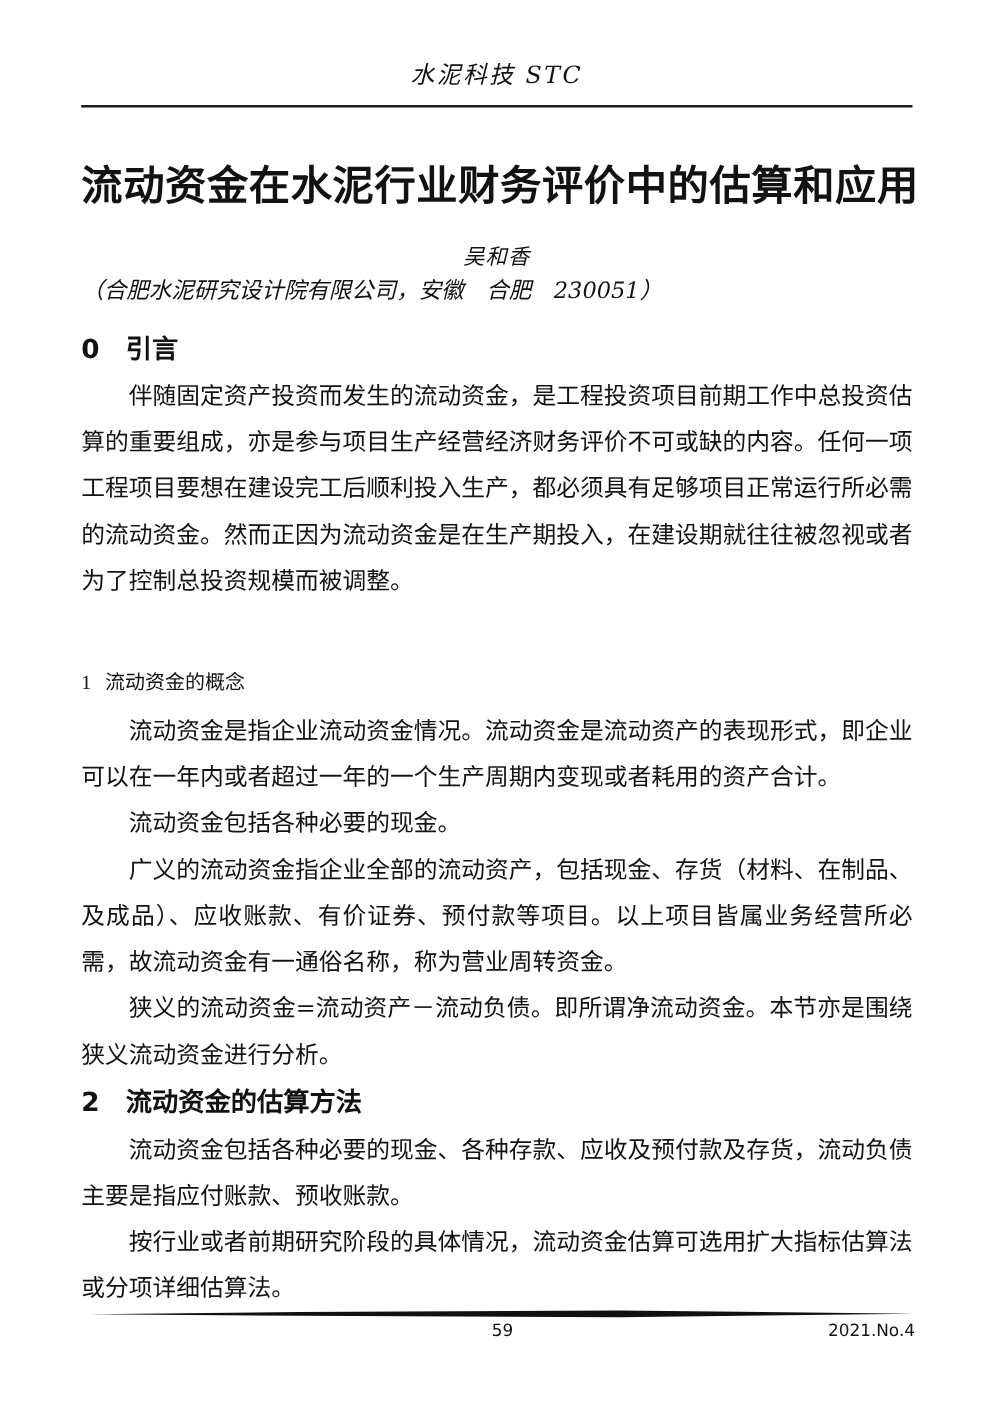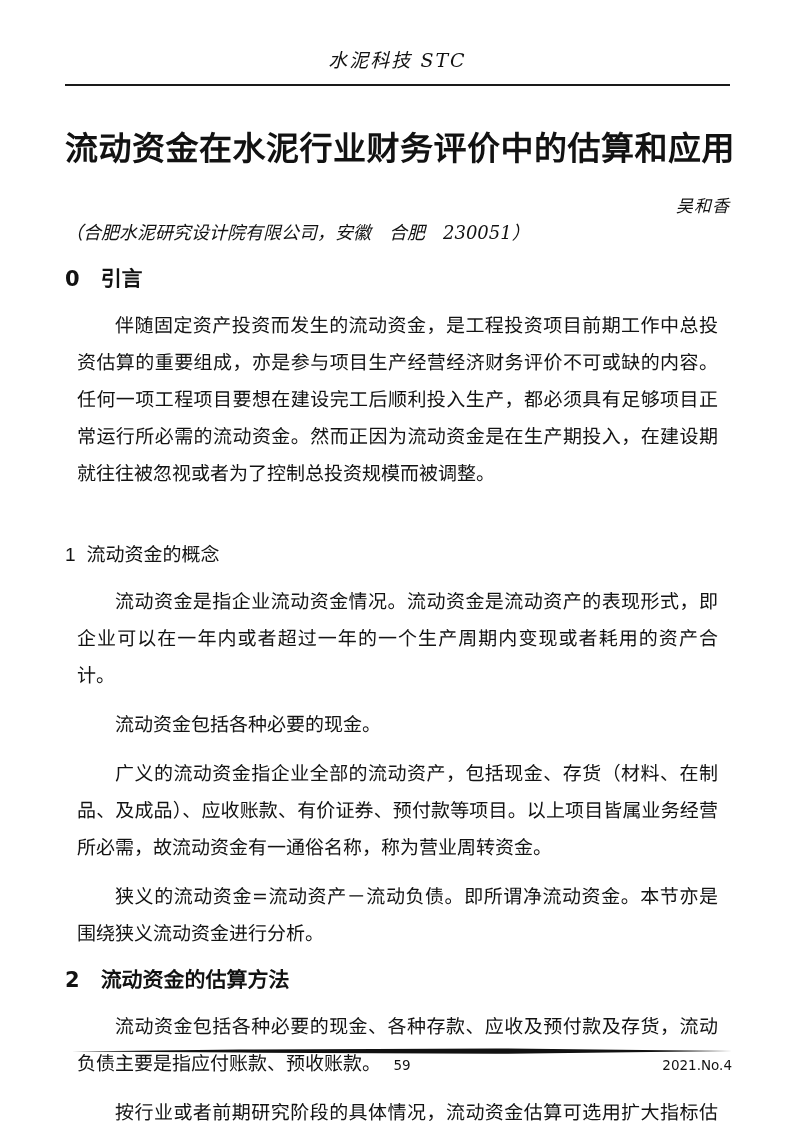--- a/index.html
+++ b/index.html
@@ -41,21 +41,21 @@
     text-align: right;
     font-family: "DejaVu Sans", "Liberation Sans", sans-serif;
     font-weight: bold;
     font-size: 33px;
     line-height: 46px;
     letter-spacing: 0.5px;
     white-space: nowrap;
   }
   .author {
     margin-top: 18px;
-    text-align: right;
+    text-align: center;
     font-style: italic;
     font-size: 17px;
     line-height: 24px;
     letter-spacing: 1px;
   }
   .affiliation {
     margin-top: 2px;
     font-style: italic;
     font-size: 18px;
     line-height: 26px;
@@ -64,34 +64,34 @@
   .sec-heading {
     font-size: 21px;
     line-height: 32px;
     margin: 0;
   }
   .sec-heading.hei {
     font-family: "DejaVu Sans", "Liberation Sans", sans-serif;
     font-weight: bold;
   }
   .sec-heading.song {
-    font-family: Liberation Sans, sans-serif;
+    font-family: Liberation Serif, serif;
     font-weight: normal;
-    font-size: 19px;
+    font-size: 16px;
     margin-top: 47px;
   }
   .sec-heading .sec-num { display: inline-block; }
   .sec-heading.hei .sec-num { margin-right: 21px; }
   .sec-heading.song .sec-num { margin-right: 11px; }
   .sec-0 { margin-top: 17px; }
   .sec-1 { margin-top: 2px; }
   .sec-2 { margin-top: 3px; }
   
   .para {
-    margin: 12px;
+    margin: 0;
     font-size: 19px;
     line-height: 37px;
     text-align: justify;
     text-justify: inter-character;
     text-indent: 2em;
   }
   .para-block { margin-top: 4px; }
   
   .footer {
     position: absolute;

